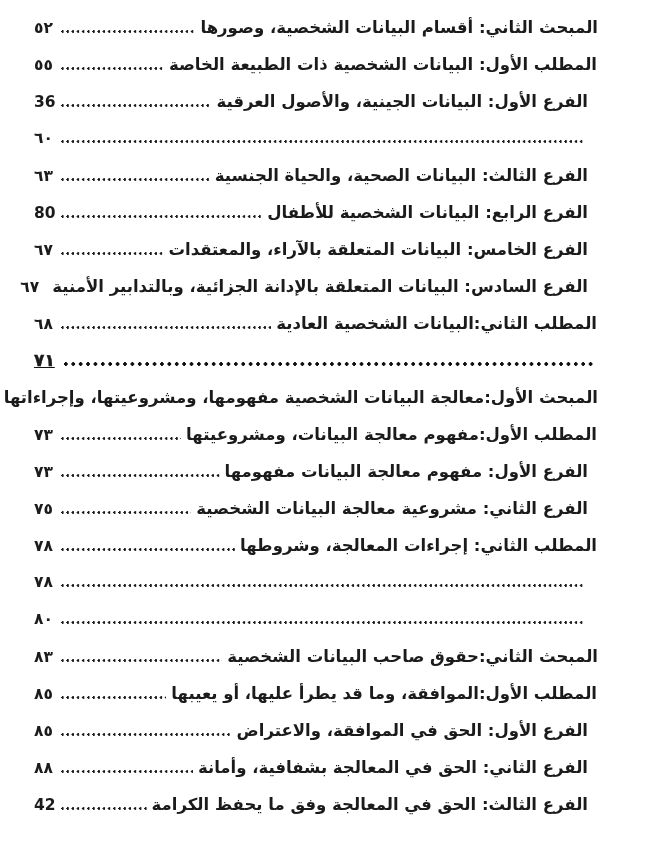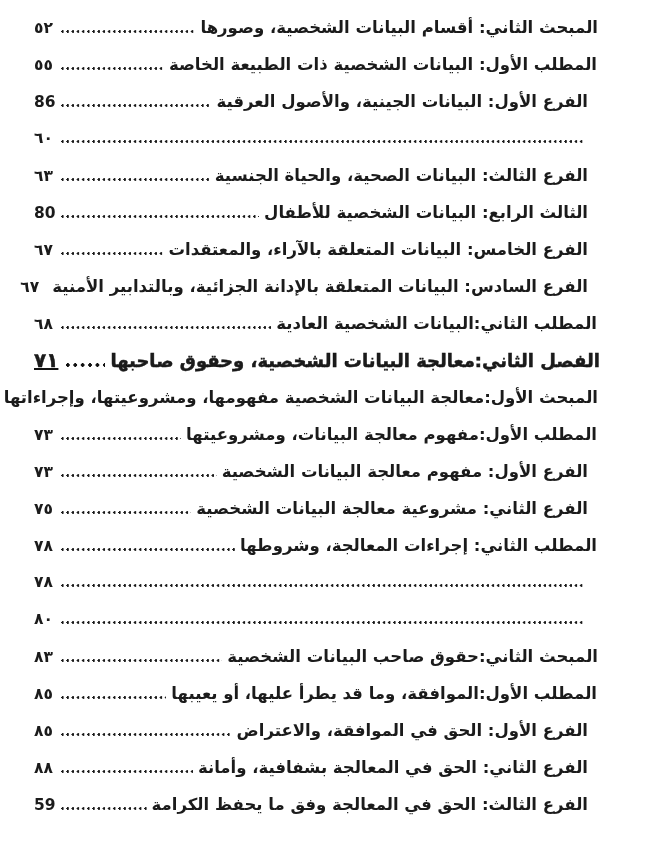--- a/index.html
+++ b/index.html
@@ -66,21 +66,21 @@
     font-size: 18px;
     -webkit-text-stroke: 0.45px #111;
   }
   .row.bold .leader {
     height: 3.6px;
     background-image: radial-gradient(circle at 1.9px 1.8px, #111 1.5px, rgba(0,0,0,0) 1.8px);
     background-size: 7.4px 3.6px;
     margin-left: 8px;
   }
   .row.bold .num {
-    font-size: 20px;
+    font-size: 17px;
     text-decoration: underline;
   }
 </style>
 </head>
 <body>
 
 <div class="page">
   <div class="toc" id="toc">
   <div class="row lvl-mabhath">
     <span class="title">المبحث الثاني: أقسام البيانات الشخصية، وصورها</span>
@@ -90,36 +90,36 @@
 
   <div class="row lvl-matlab">
     <span class="title">المطلب الأول: البيانات الشخصية ذات الطبيعة الخاصة</span>
     <span class="leader"></span>
     <span class="num">٥٥</span>
   </div>
 
   <div class="row lvl-far3">
     <span class="title">الفرع الأول: البيانات الجينية، والأصول العرقية</span>
     <span class="leader"></span>
-    <span class="num">86</span>
+    <span class="num">36</span>
   </div>
 
   <div class="row lvl-far3">
     <span class="leader"></span>
     <span class="num">٦٠</span>
   </div>
 
   <div class="row lvl-far3">
     <span class="title">الفرع الثالث: البيانات الصحية، والحياة الجنسية</span>
     <span class="leader"></span>
     <span class="num">٦٣</span>
   </div>
 
   <div class="row lvl-far3">
-    <span class="title">الثالث الرابع: البيانات الشخصية للأطفال</span>
+    <span class="title">الفرع الرابع: البيانات الشخصية للأطفال</span>
     <span class="leader"></span>
     <span class="num">80</span>
   </div>
 
   <div class="row lvl-far3">
     <span class="title">الفرع الخامس: البيانات المتعلقة بالآراء، والمعتقدات</span>
     <span class="leader"></span>
     <span class="num">٦٧</span>
   </div>
 
@@ -129,39 +129,38 @@
     <span class="num">٦٧</span>
   </div>
 
   <div class="row lvl-matlab">
     <span class="title">المطلب الثاني:البيانات الشخصية العادية</span>
     <span class="leader"></span>
     <span class="num">٦٨</span>
   </div>
 
   <div class="row lvl-fasl bold">
-    <span class="title">الفصل الثاني:معالجة البيانات الشخصية، وحقوق صاحبها</span>
     <span class="leader"></span>
     <span class="num">٧١</span>
   </div>
 
   <div class="row lvl-mabhath">
     <span class="title">المبحث الأول:معالجة البيانات الشخصية مفهومها، ومشروعيتها، وإجراءاتها</span>
     <span class="leader"></span>
 
   </div>
 
   <div class="row lvl-matlab">
     <span class="title">المطلب الأول:مفهوم معالجة البيانات، ومشروعيتها</span>
     <span class="leader"></span>
     <span class="num">٧٣</span>
   </div>
 
   <div class="row lvl-far3">
-    <span class="title">الفرع الأول: مفهوم معالجة البيانات الشخصية</span>
+    <span class="title">الفرع الأول: مفهوم معالجة البيانات مفهومها</span>
     <span class="leader"></span>
     <span class="num">٧٣</span>
   </div>
 
   <div class="row lvl-far3">
     <span class="title">الفرع الثاني: مشروعية معالجة البيانات الشخصية</span>
     <span class="leader"></span>
     <span class="num">٧٥</span>
   </div>
 
@@ -201,16 +200,16 @@
 
   <div class="row lvl-far3">
     <span class="title">الفرع الثاني: الحق في المعالجة بشفافية، وأمانة</span>
     <span class="leader"></span>
     <span class="num">٨٨</span>
   </div>
 
   <div class="row lvl-far3">
     <span class="title">الفرع الثالث: الحق في المعالجة وفق ما يحفظ الكرامة</span>
     <span class="leader"></span>
-    <span class="num">59</span>
+    <span class="num">42</span>
   </div>
 </div>
 </div>
 
 </body></html>

